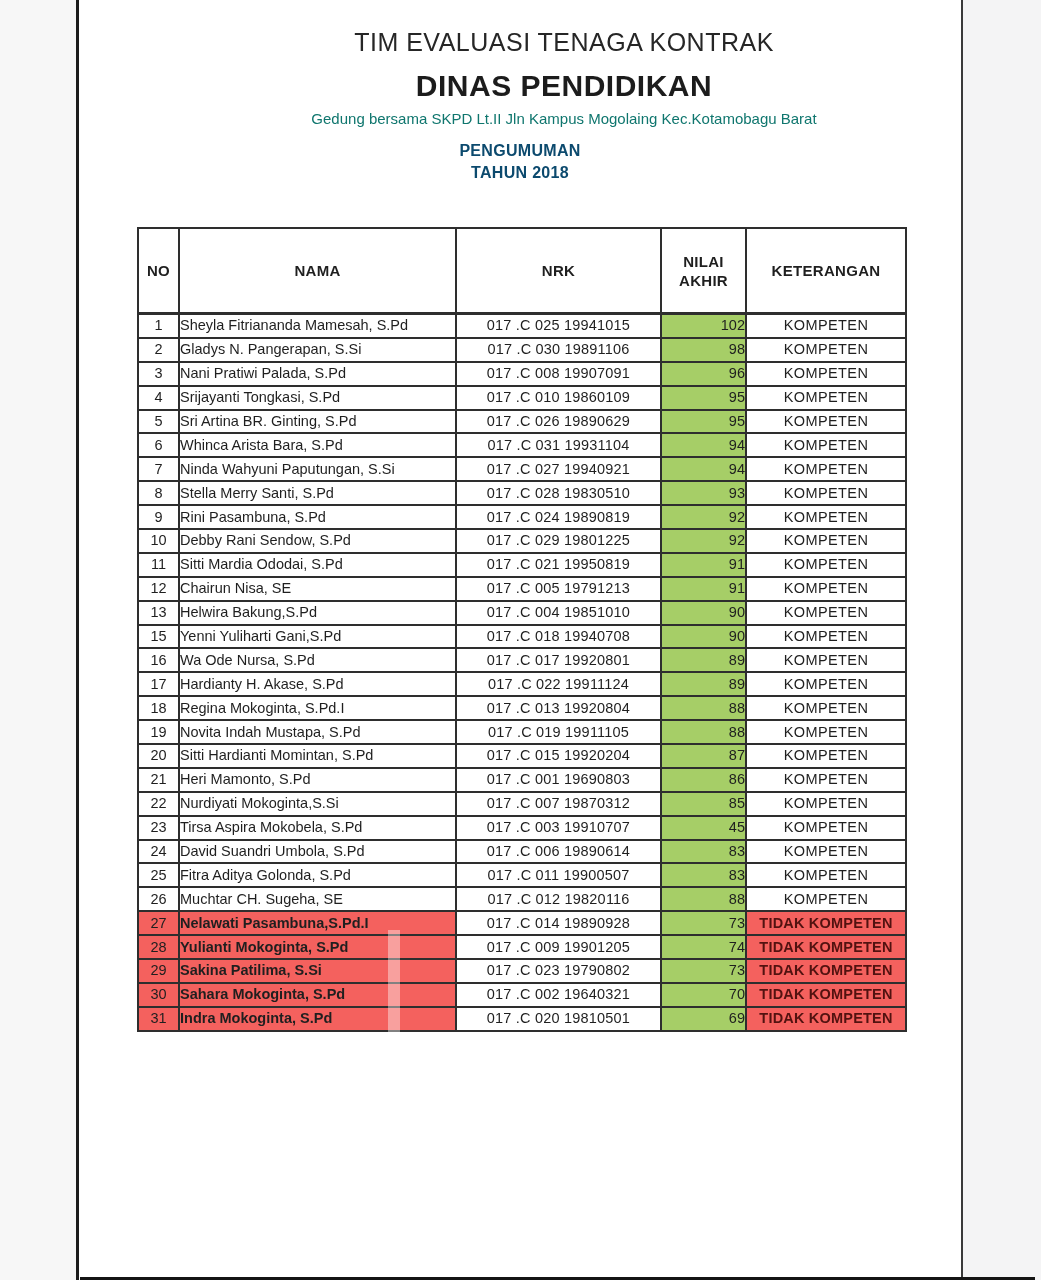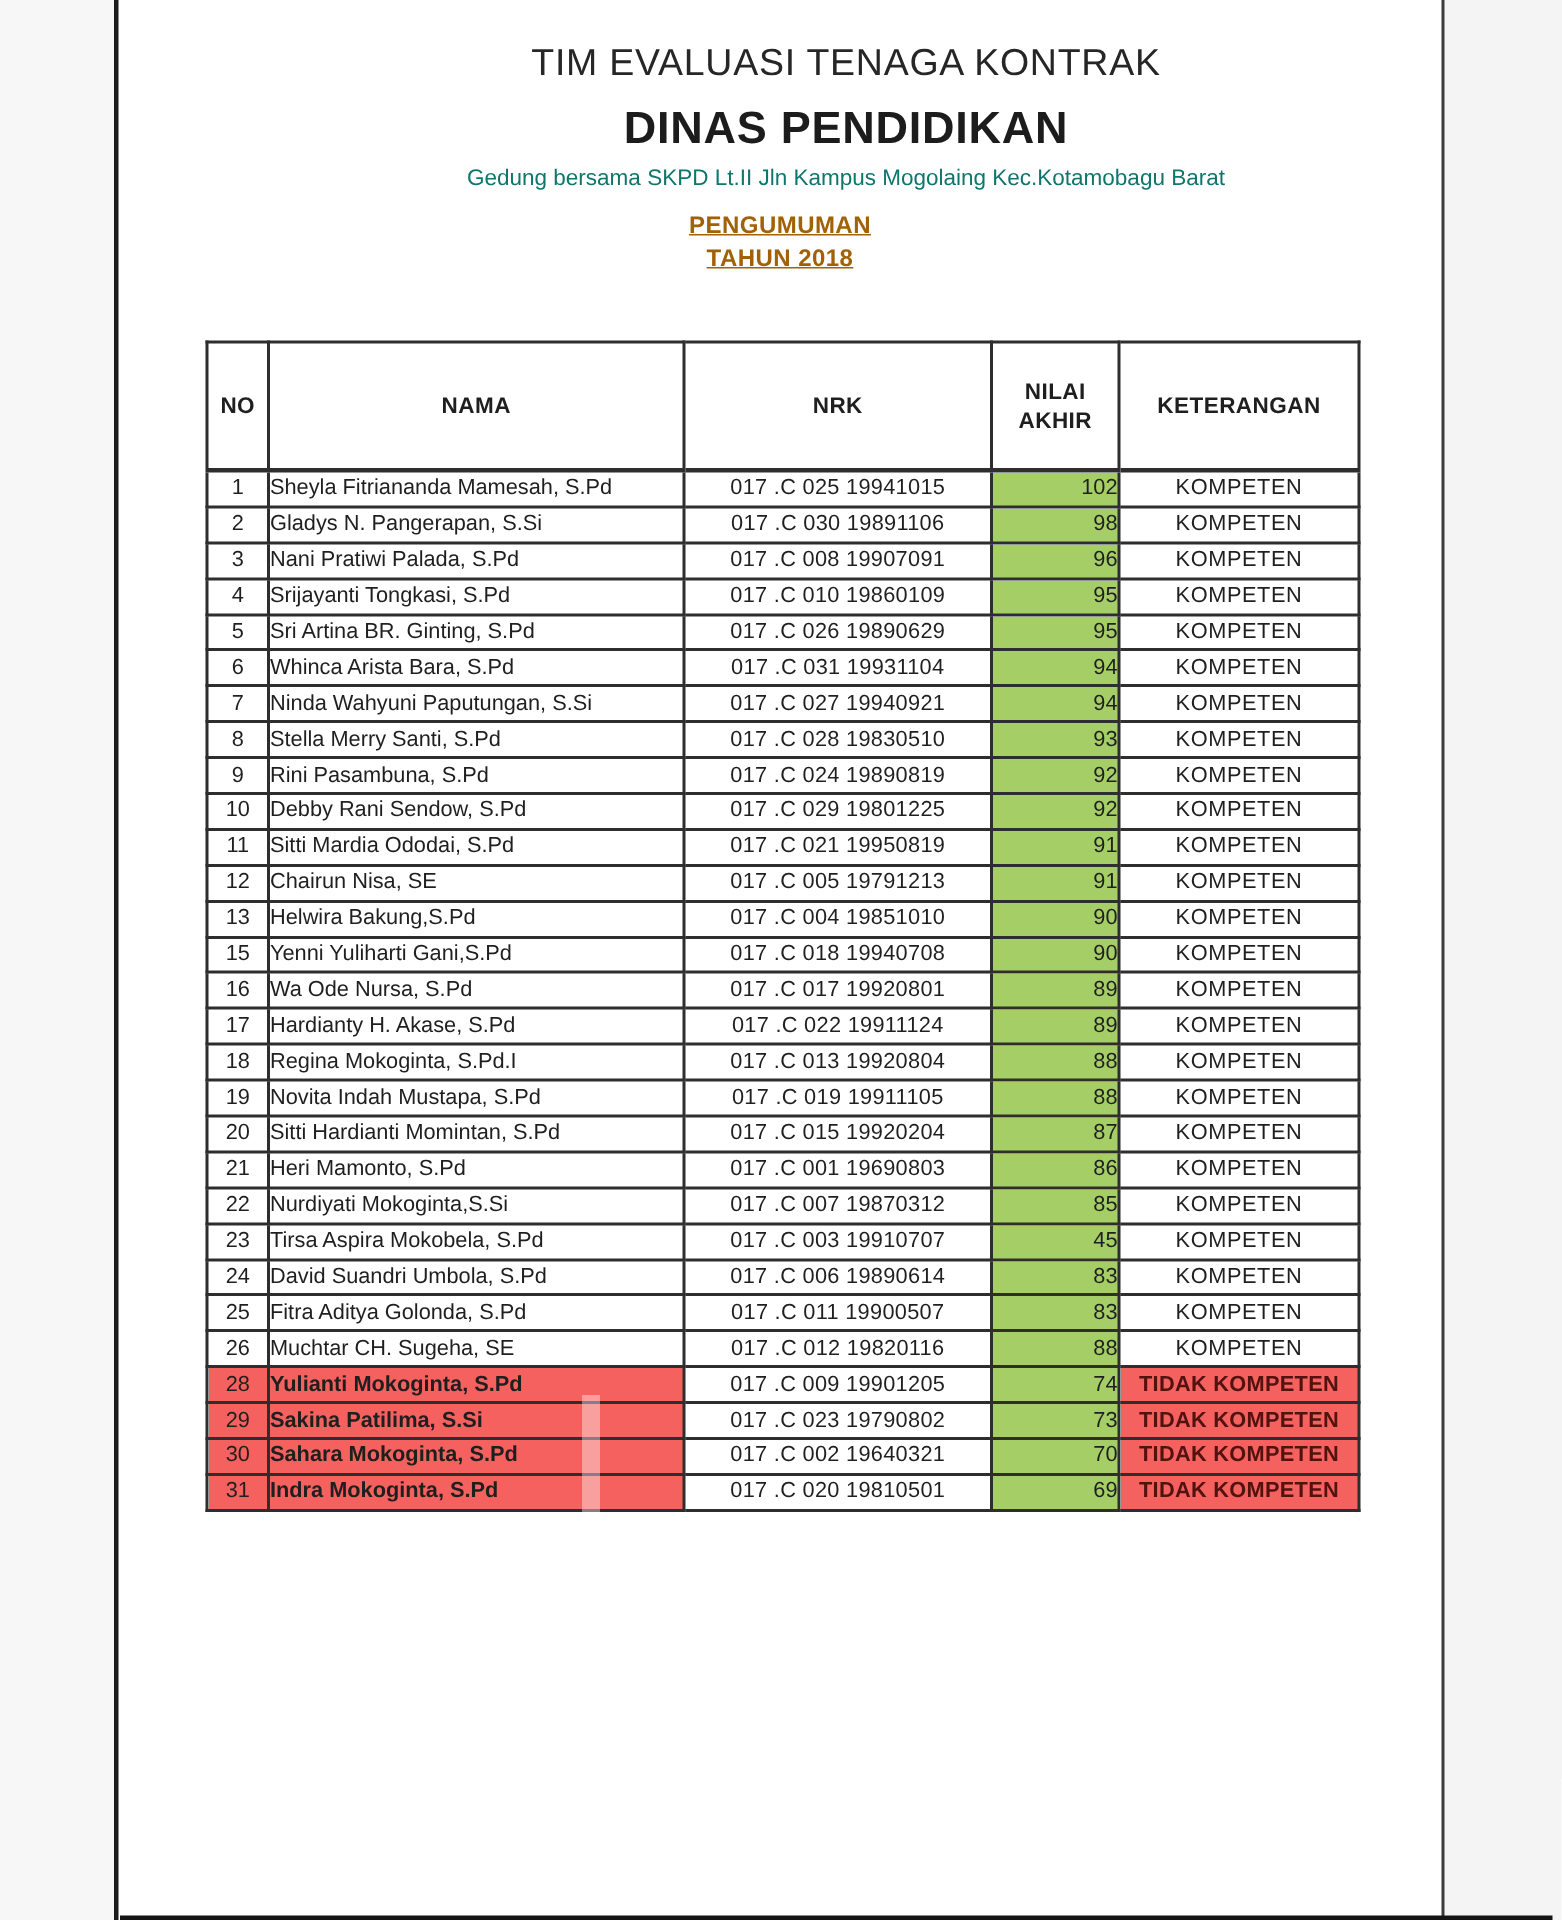--- a/index.html
+++ b/index.html
@@ -16,21 +16,21 @@
   .edge-line-right{position:absolute;left:961px;top:0;width:2px;height:1280px;background:#3a3a3a;}
   .edge-line-bottom{position:absolute;left:80px;top:1277px;width:955px;height:3px;background:#141414;}
 
   
   .org-header{position:absolute;left:79px;top:28px;width:970px;text-align:center;}
   .org-committee{font-size:25px;letter-spacing:.5px;color:#262626;}
   .org-agency{font-size:30px;font-weight:bold;letter-spacing:.5px;margin-top:12px;color:#1c1c1c;}
   .org-address{font-size:15px;margin-top:7px;color:#0f766e;}
 
   .announce{position:absolute;left:79px;top:140px;width:882px;text-align:center;
-    font-weight:bold;font-size:16px;line-height:22px;color:#a16207;letter-spacing:.3px;text-decoration:underline;}
+    font-weight:bold;font-size:16px;line-height:22px;color:#0c4a6e;letter-spacing:.3px;}
 
   
   table.results{
     position:absolute;left:137px;top:227px;
     border-collapse:collapse;table-layout:fixed;
     width:768px;
     font-size:14.5px;color:#1f1f1f;
   }
   table.results col.c-no{width:41px;}
   table.results col.c-nama{width:277px;}
@@ -269,20 +269,27 @@
         <td class="ket">KOMPETEN</td>
       </tr>
       <tr>
         <td class="no">26</td>
         <td class="nama">Muchtar CH. Sugeha, SE</td>
         <td class="nrk">017 .C 012 19820116</td>
         <td class="nilai">88</td>
         <td class="ket">KOMPETEN</td>
       </tr>
       <tr class="fail">
+        <td class="no">27</td>
+        <td class="nama">Nelawati Pasambuna,S.Pd.I</td>
+        <td class="nrk">017 .C 014 19890928</td>
+        <td class="nilai">73</td>
+        <td class="ket">TIDAK KOMPETEN</td>
+      </tr>
+      <tr class="fail">
         <td class="no">28</td>
         <td class="nama">Yulianti Mokoginta, S.Pd</td>
         <td class="nrk">017 .C 009 19901205</td>
         <td class="nilai">74</td>
         <td class="ket">TIDAK KOMPETEN</td>
       </tr>
       <tr class="fail">
         <td class="no">29</td>
         <td class="nama">Sakina Patilima, S.Si</td>
         <td class="nrk">017 .C 023 19790802</td>

